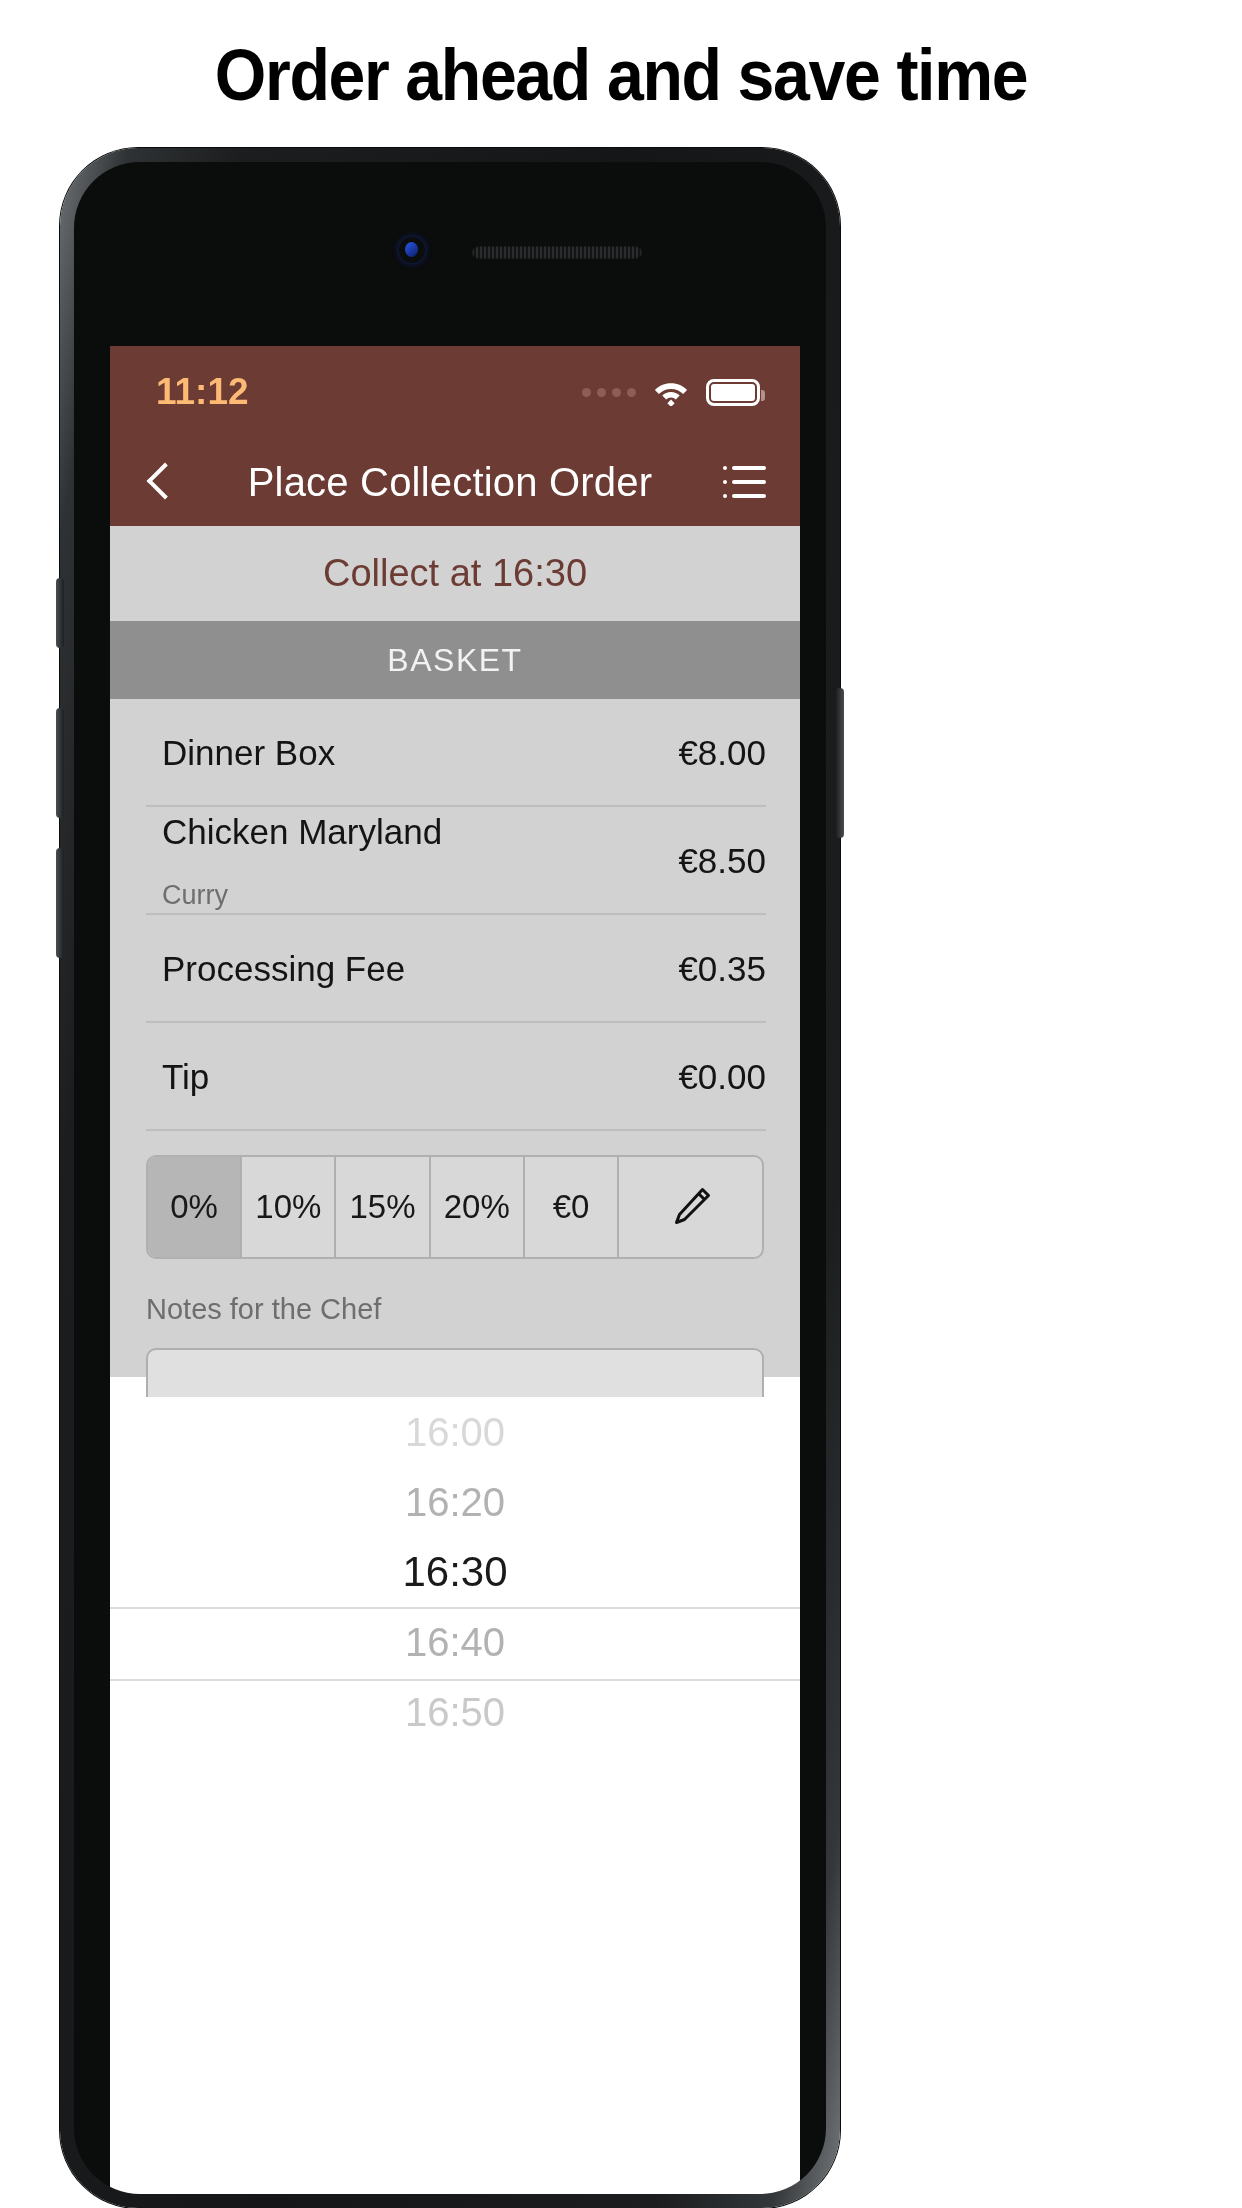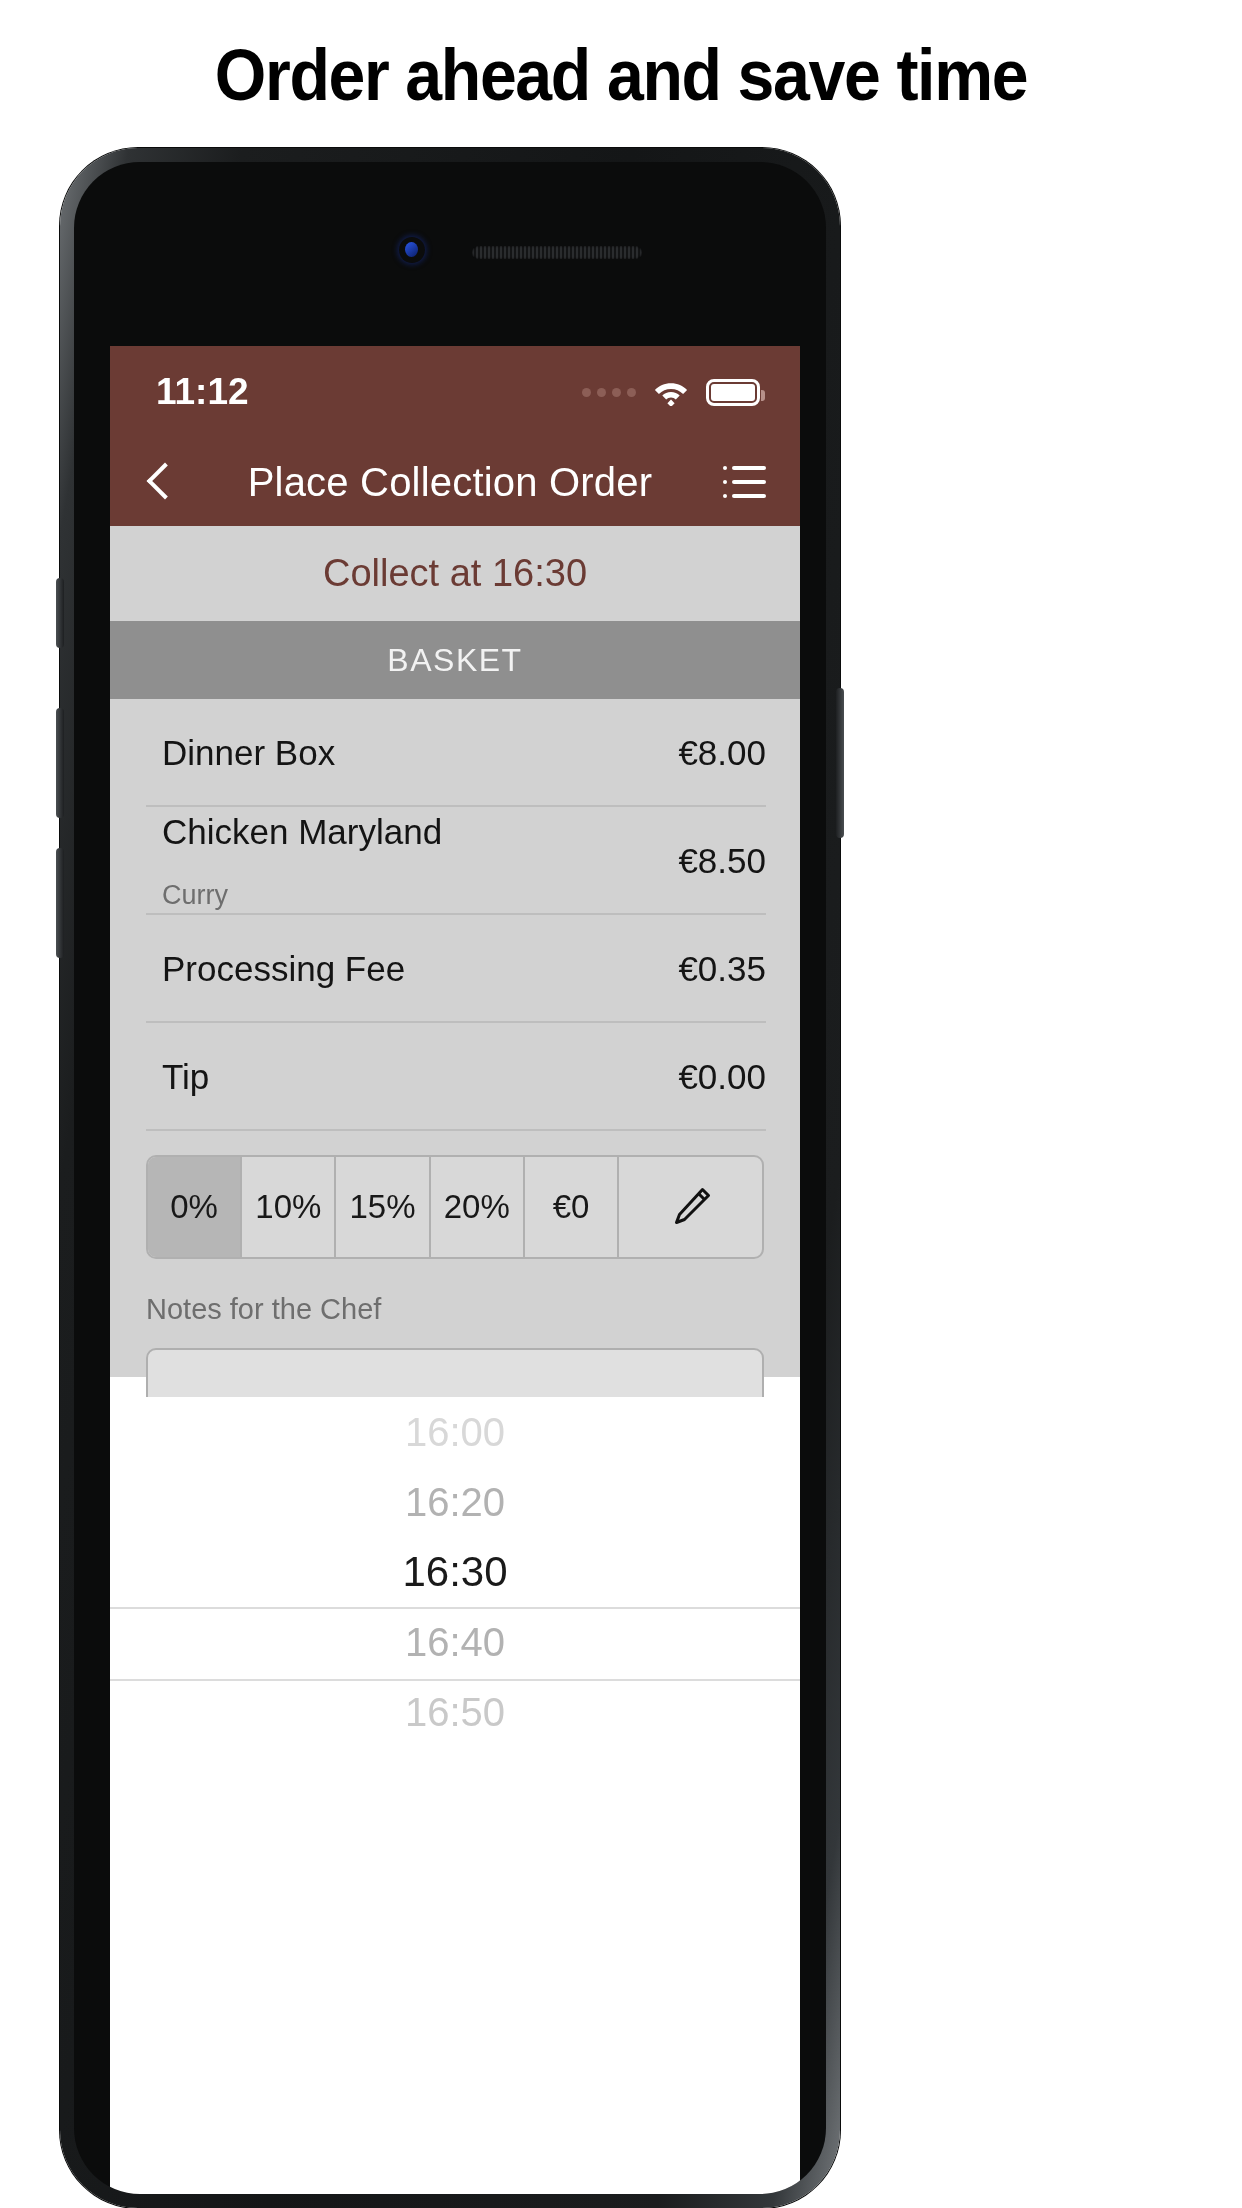--- a/index.html
+++ b/index.html
@@ -76,21 +76,21 @@
   .btn-vdn   { left:-4px; top:700px;  width:8px; height:110px; }
   .btn-power { right:-4px; top:540px; width:8px; height:150px;
                background:linear-gradient(270deg,#4a4e51,#1d1f21); }
 
   
   .statusbar {
     height:92px; background:#6B3B34;
     display:flex; align-items:center; justify-content:space-between;
     padding:0 40px 0 46px;
   }
-  .status-time { color:#ffffff; font-size:37px; font-weight:600; letter-spacing:0px; }
+  .status-time { color:#fdba74; font-size:37px; font-weight:600; letter-spacing:0px; }
   .status-right { display:flex; align-items:center; gap:17px; }
   .sig-dots { display:flex; gap:6px; align-items:center; }
   .sig-dots i { width:9px; height:9px; border-radius:50%; background:#8C5E56; display:block; }
   .wifi { width:36px; height:27px; position:relative; }
   .battery {
     width:54px; height:27px; border:3px solid #ffffff; border-radius:8px;
     position:relative; padding:2px;
   }
   .battery .fill { width:100%; height:100%; background:#ffffff; border-radius:3px; }
   .battery::after {

